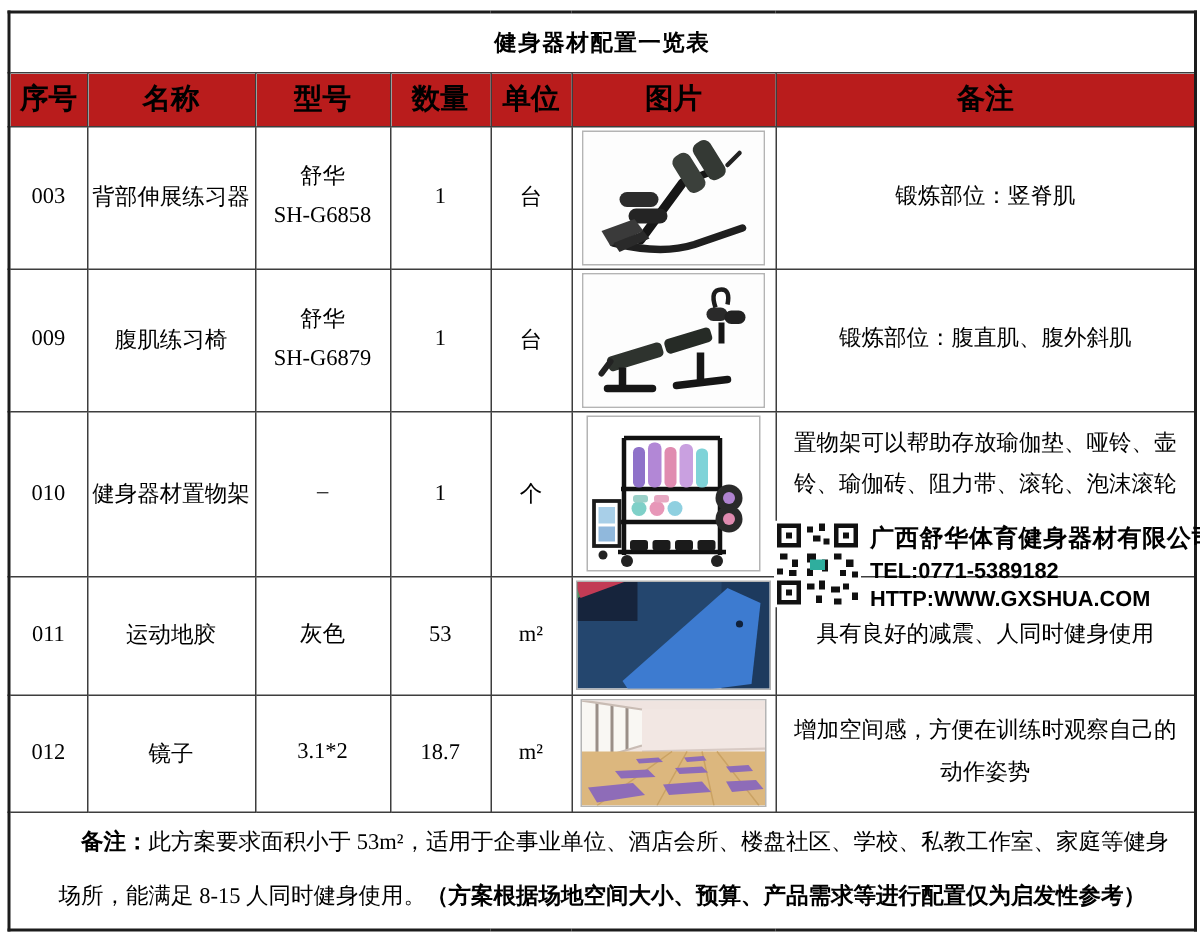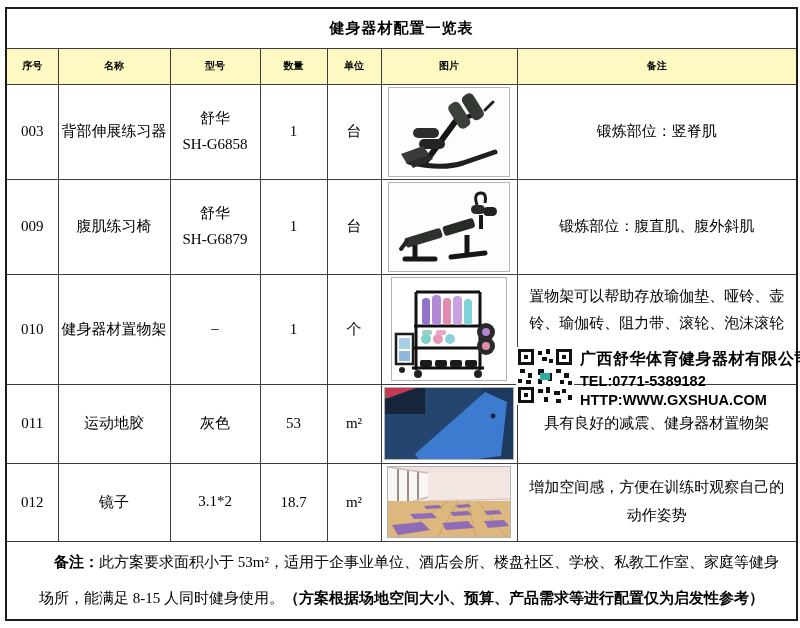--- a/index.html
+++ b/index.html
@@ -7,21 +7,21 @@
     font-family:"Liberation Serif","DejaVu Serif",serif; color:#000; }
   .page { position:relative; width:800px; height:628px; background:#fff; }
 
   table.main { position:absolute; left:5px; top:7px; width:791px;
     border-collapse:collapse; table-layout:fixed; }
   table.main td, table.main th { border:1px solid #3d3d3d; vertical-align:middle;
     text-align:center; font-size:15px; overflow:hidden; }
   table.main { border:2px solid #1c1c1c;padding-left:31px; }
 
   td.title-cell { height:40px; font-size:20px; font-weight:bold; letter-spacing:1px; }
-  tr.hdr th { height:36px; font-size:10px; font-weight:bold; background:#fef9c3; }
+  tr.hdr th { height:36px; font-size:19px; font-weight:bold; background:#b91c1c; }
 
   tr.r1 td { height:95px; }
   tr.r2 td { height:93px; }
   tr.r3 td { height:110px;font-family:Liberation Serif, serif; }
   tr.r4 td { height:79px; }
   tr.r5 td { height:78px; }
 
   td.remark { text-align:left; padding:4px 8px; font-size:15px; line-height:1.85; }
   td.remark.top { vertical-align:top; padding-top:8px; }
   .model-line { line-height:1.7; }
@@ -214,21 +214,21 @@
               <g transform="rotate(-28 28 82)">
                     <rect x="28" y="-7" width="88" height="13" fill="#4e8f5a"></rect>
                   </g>
               <g transform="rotate(-20 28 82)">
                     <rect x="28" y="-7" width="88" height="13" fill="#c23b55"></rect>
                   </g>
             </g>
           </svg>
         </span>
       </td>
-      <td class="remark">具有良好的减震、健身器材置物架</td>
+      <td class="remark">具有良好的减震、人同时健身使用</td>
     </tr>
 
     <tr class="r5">
       <td>012</td>
       <td>镜子</td>
       <td>
         <div class="model-line">3.1*2</div>
       </td>
       <td>18.7</td>
       <td>m²</td>

